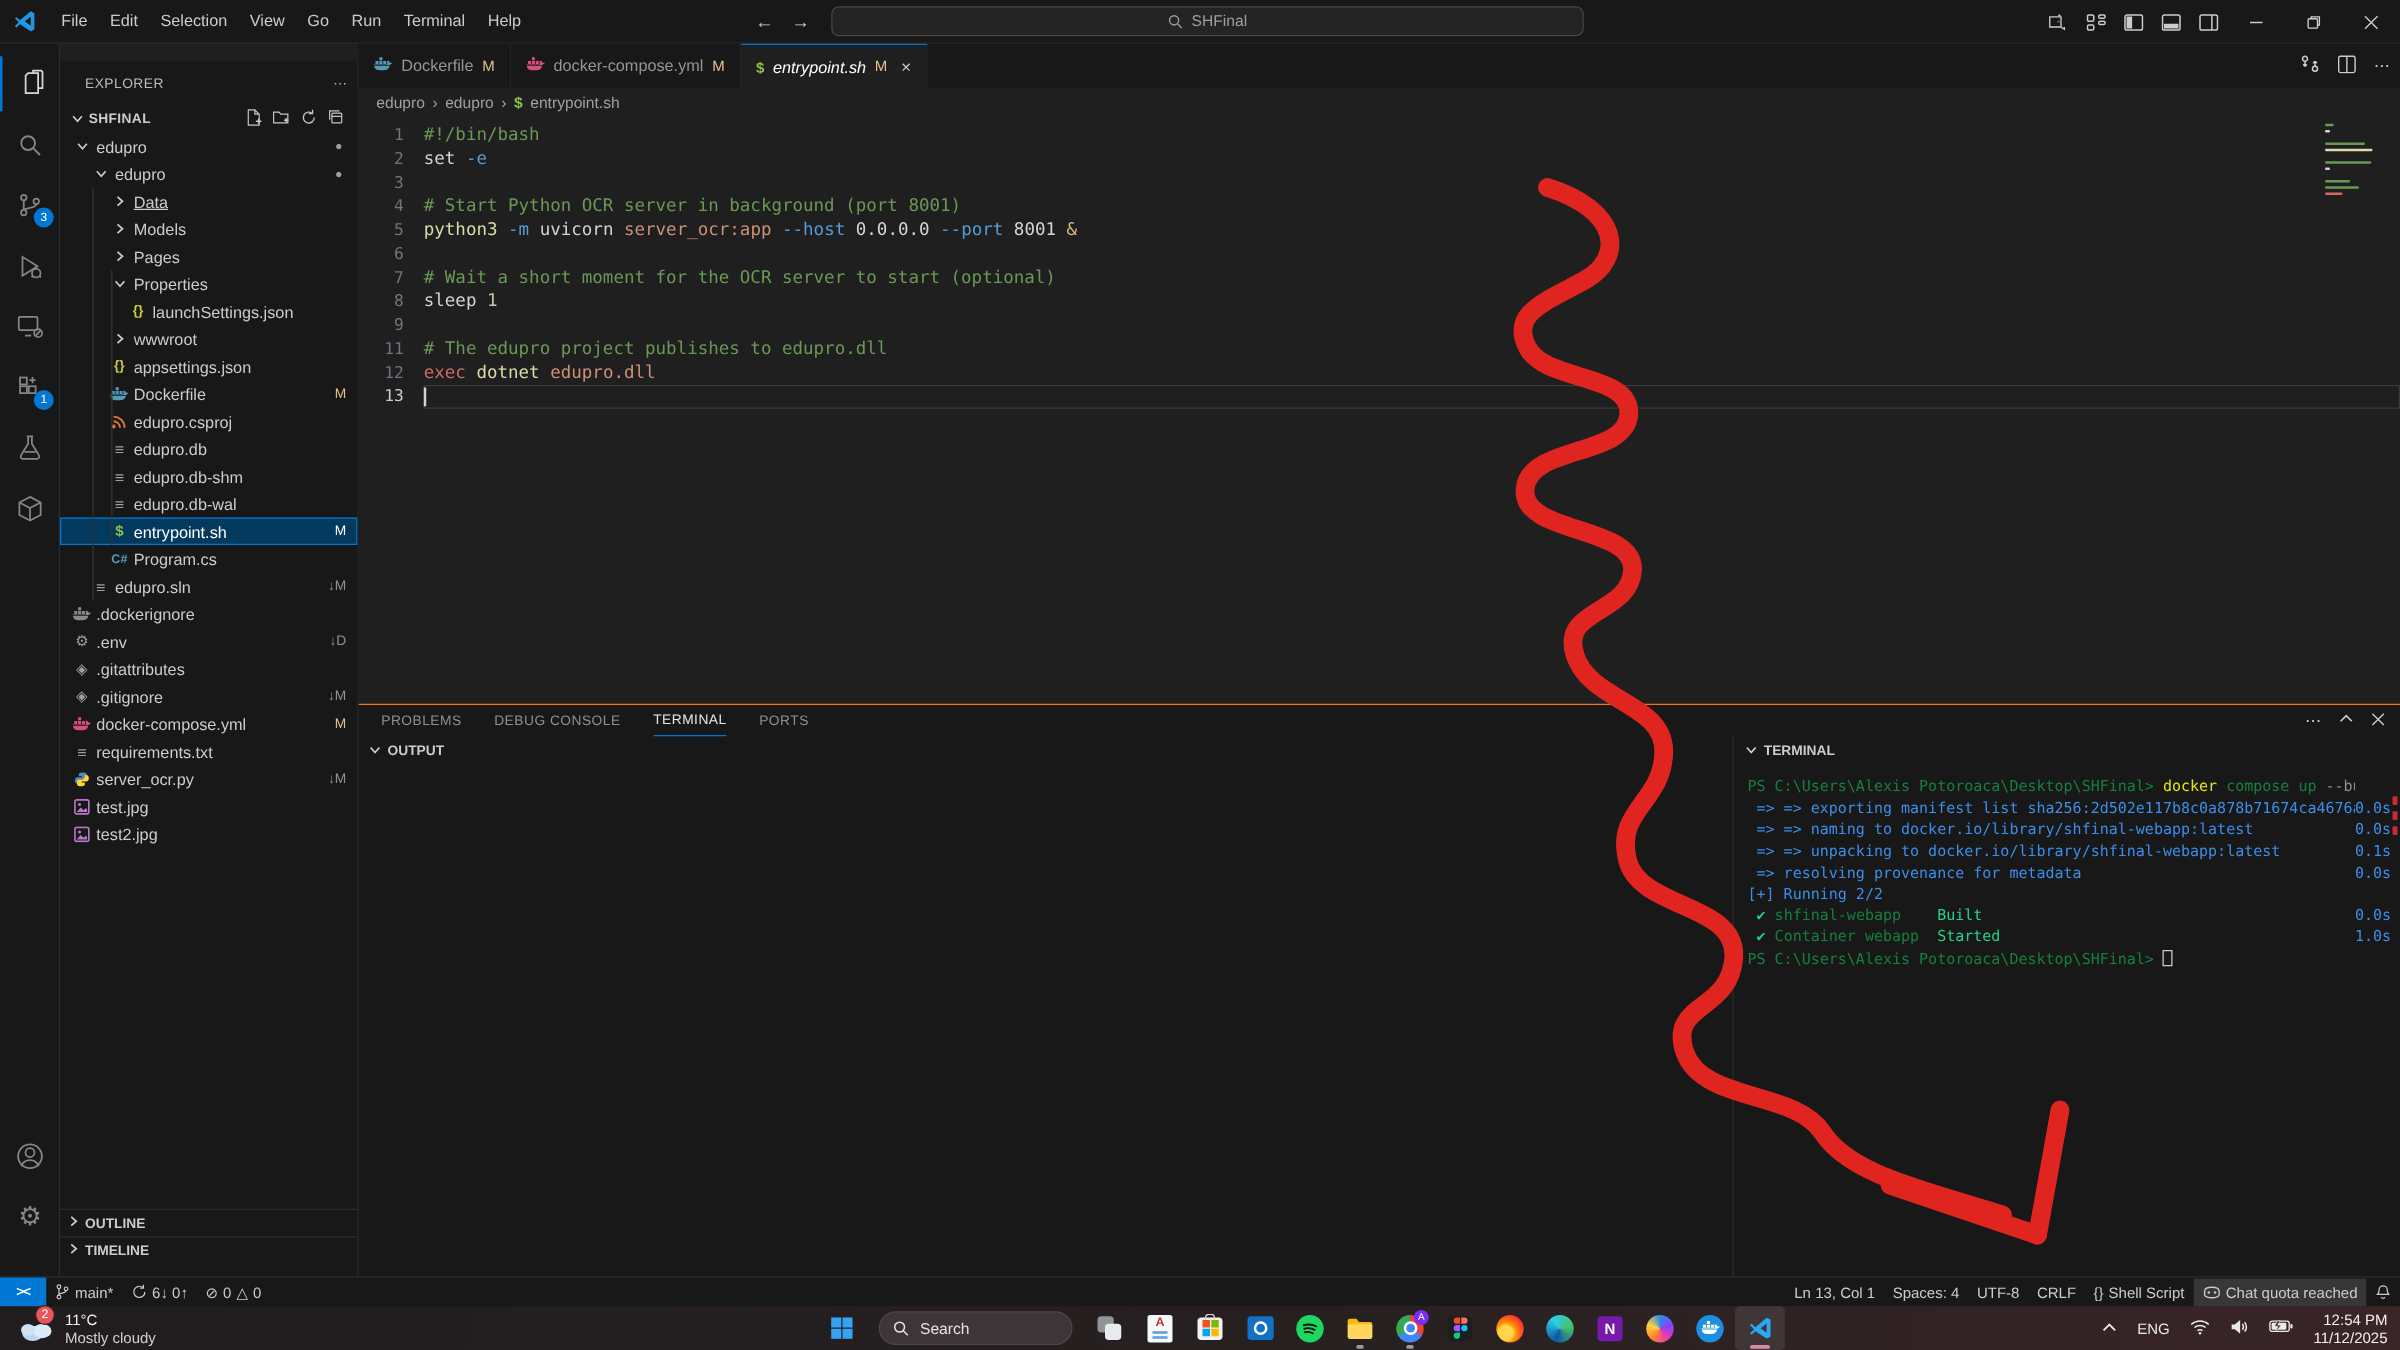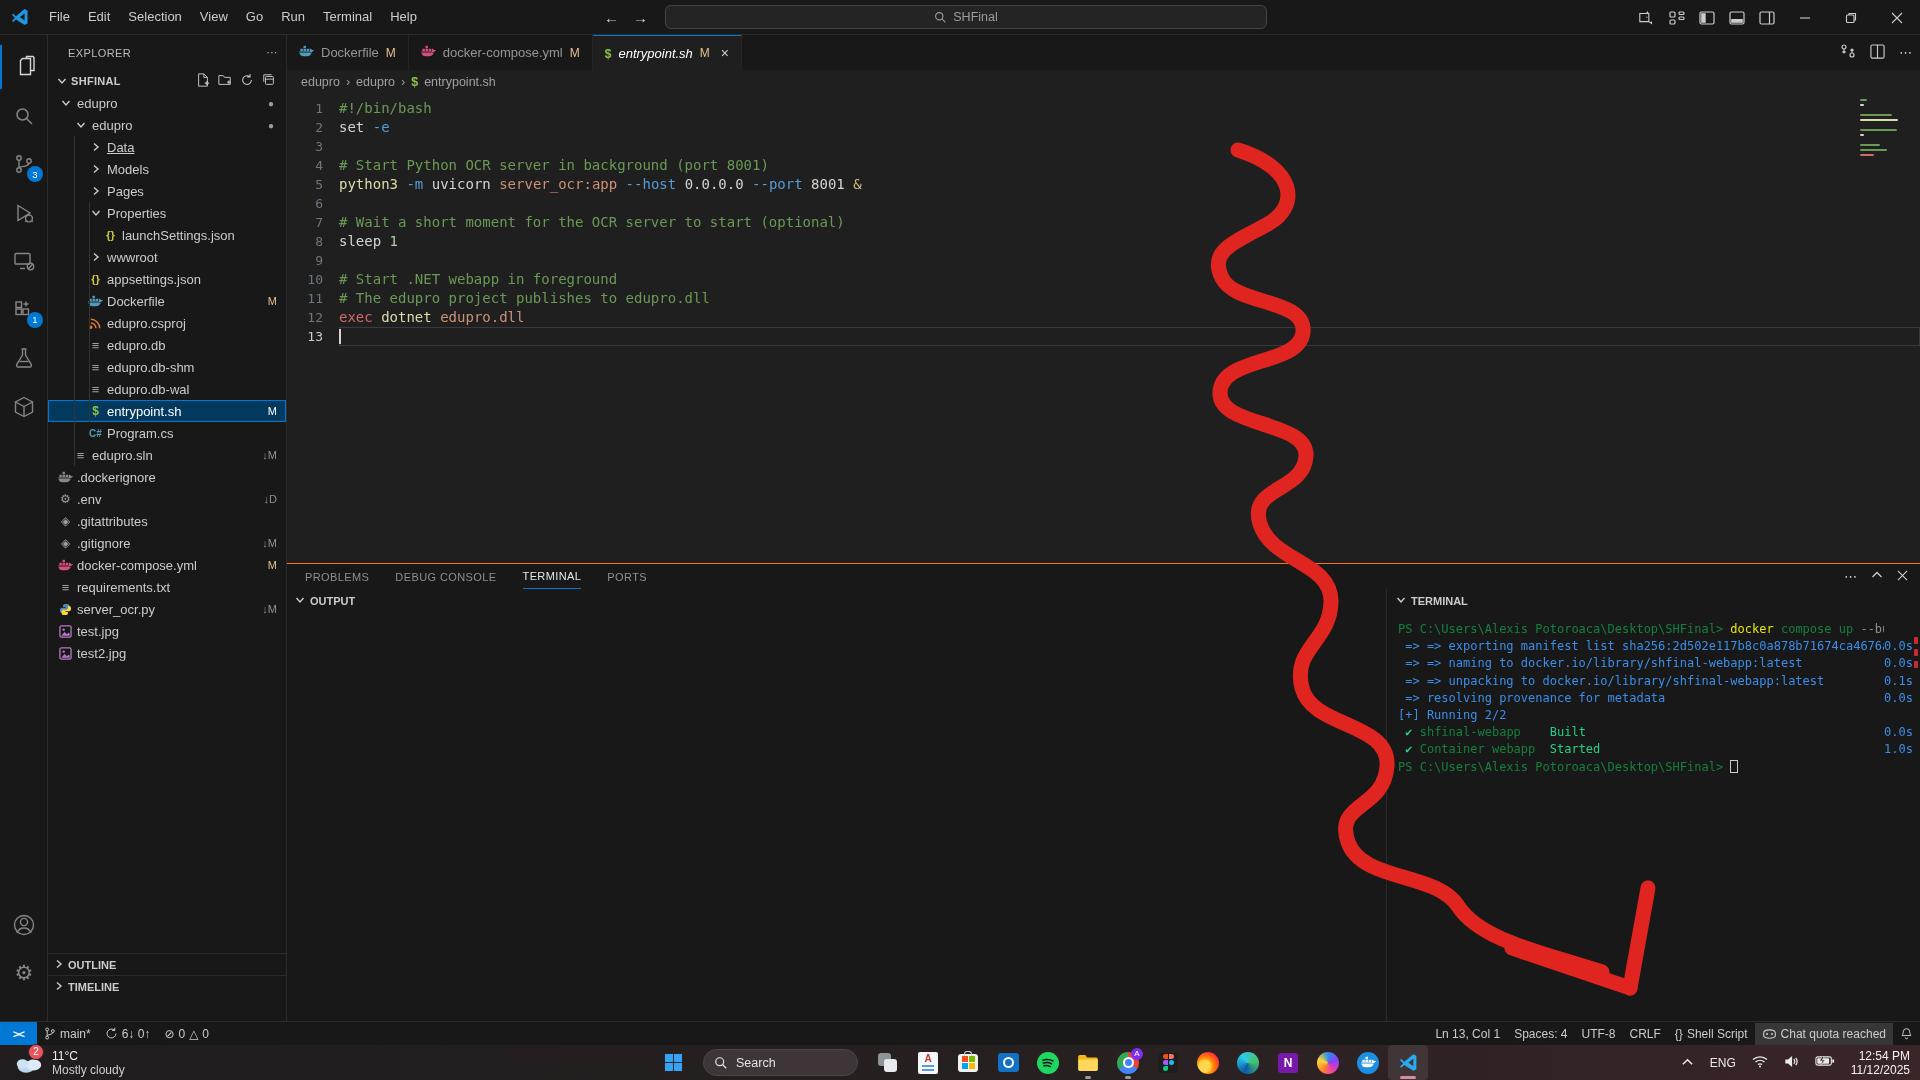--- a/index.html
+++ b/index.html
@@ -20,21 +20,21 @@
   .win-ctl{width:46px;height:35px;display:flex;align-items:center;justify-content:center;color:#cccccc;}
 
   
   #activitybar{position:absolute;left:0;top:35px;width:48px;height:986px;background:#181818;border-right:1px solid #2b2b2b;}
   .ab-item{position:absolute;left:0;width:48px;height:44px;display:flex;align-items:center;justify-content:center;color:#868686;}
   .ab-item.active{color:#d7d7d7;border-left:2px solid #0078d4;}
   .ab-badge{position:absolute;right:5px;bottom:4px;min-width:16px;height:16px;border-radius:9px;background:#0078d4;color:#fff;
     font-size:9.5px;display:flex;align-items:center;justify-content:center;padding:0 3px;}
 
   
-  #sidebar{position:absolute;left:48px;top:35px;width:239px;height:986px;background:#181818;border-right:1px solid #2b2b2b;overflow:hidden;}
+  #sidebar{position:absolute;left:48px;top:49px;width:239px;height:986px;background:#181818;border-right:1px solid #2b2b2b;overflow:hidden;}
   #explorer-header{height:35px;display:flex;align-items:center;padding:0 8px 0 20px;color:#bbbbbb;font-size:11px;letter-spacing:.4px;}
   #explorer-header .spacer{flex:1;}
   #project-row{height:22px;display:flex;align-items:center;font-weight:bold;font-size:11px;color:#cccccc;padding-left:4px;letter-spacing:.3px;}
   #project-row .acts{margin-left:auto;display:flex;gap:8px;padding-right:10px;color:#c5c5c5;}
   #file-tree{position:relative;}
   .trow{position:relative;height:22px;display:flex;align-items:center;font-size:13px;color:#cccccc;white-space:nowrap;}
   .trow.sel{background:#04395e;outline:1px solid #0078d4;outline-offset:-1px;color:#ffffff;}
   .slot{width:19px;display:flex;align-items:center;justify-content:center;flex:none;}
   .tlabel{margin-left:2px;}
   .tbadge{position:absolute;right:9px;font-size:11px;}
@@ -628,24 +628,20 @@
           </div>
           <div class="codeline">
             <span class="ln">8</span>
             <span class="ltext"><span class="tok-plain">sleep </span><span class="tok-num">1</span></span>
           </div>
           <div class="codeline">
             <span class="ln">9</span>
             <span class="ltext"></span>
           </div>
           <div class="codeline">
-            <span class="ln">10</span>
-            <span class="ltext"><span class="tok-comment"># Start .NET webapp in foreground</span></span>
-          </div>
-          <div class="codeline">
             <span class="ln">11</span>
             <span class="ltext"><span class="tok-comment"># The edupro project publishes to edupro.dll</span></span>
           </div>
           <div class="codeline">
             <span class="ln">12</span>
             <span class="ltext"><span class="tok-red">exec </span><span class="tok-func">dotnet </span><span class="tok-str">edupro.dll</span></span>
           </div>
           <div class="codeline cur">
             <span class="ln">13</span>
             <span class="ltext"><span class="caret"></span></span>

